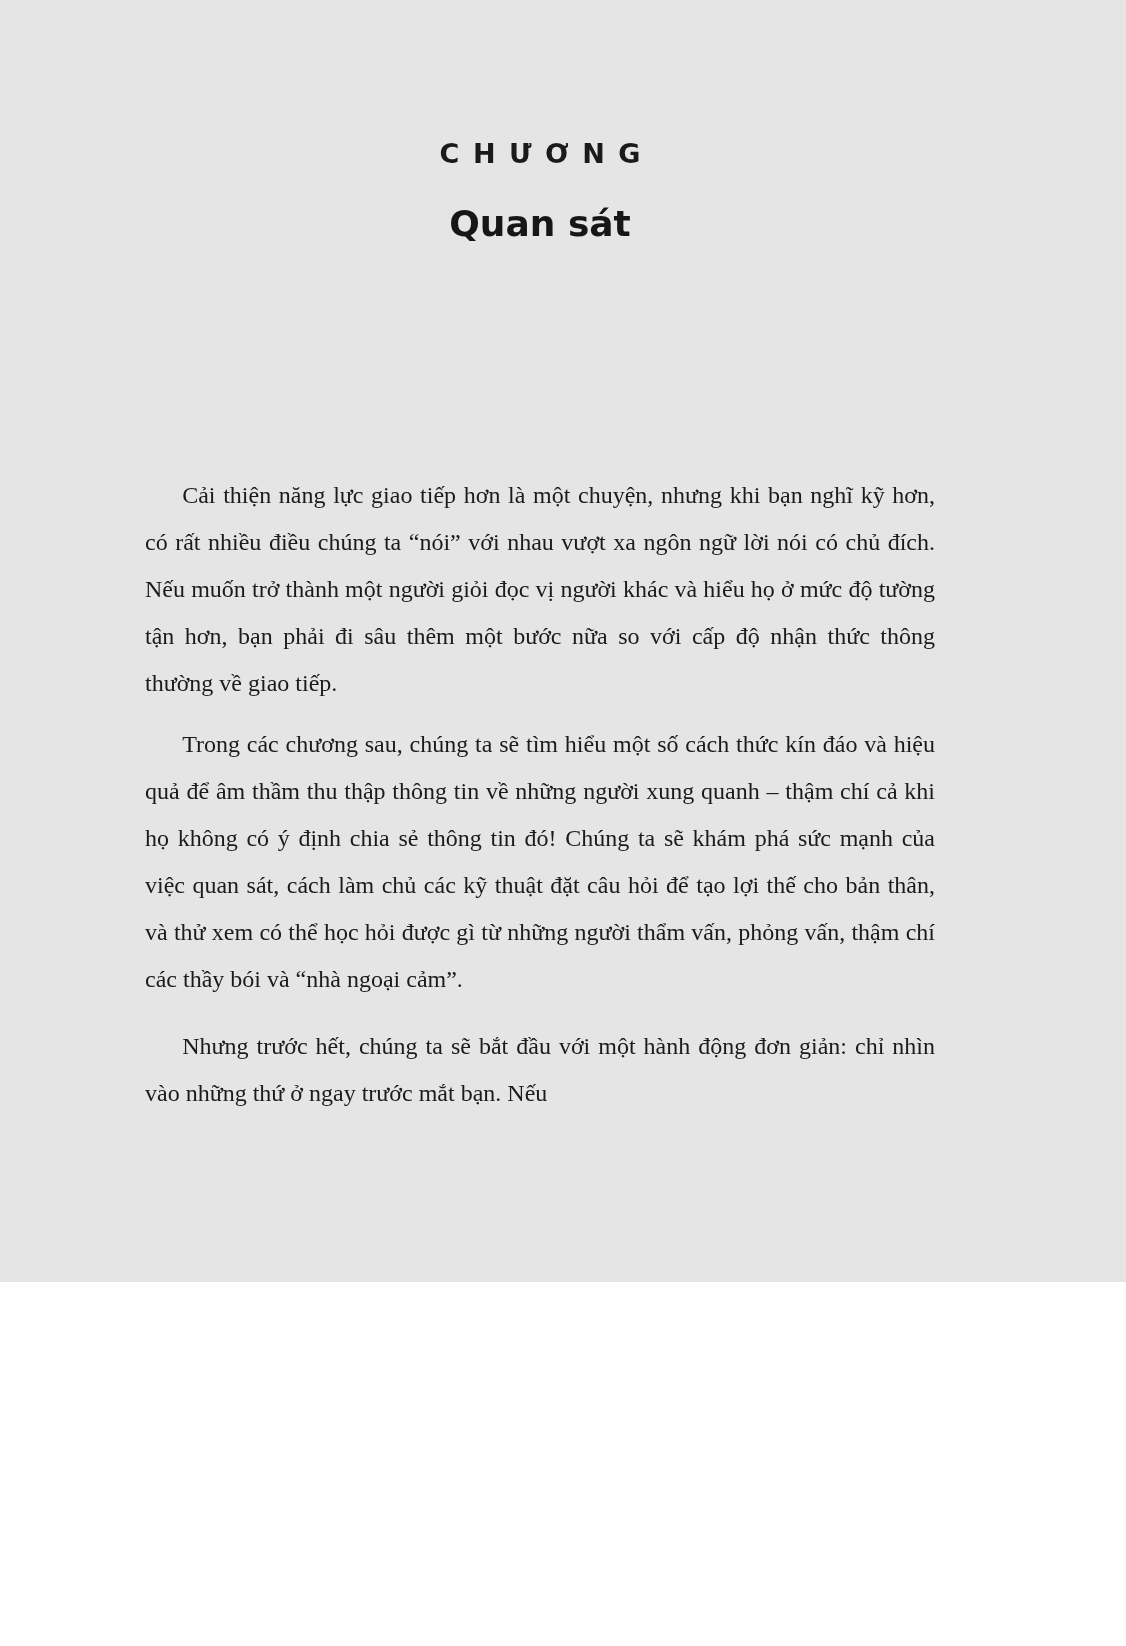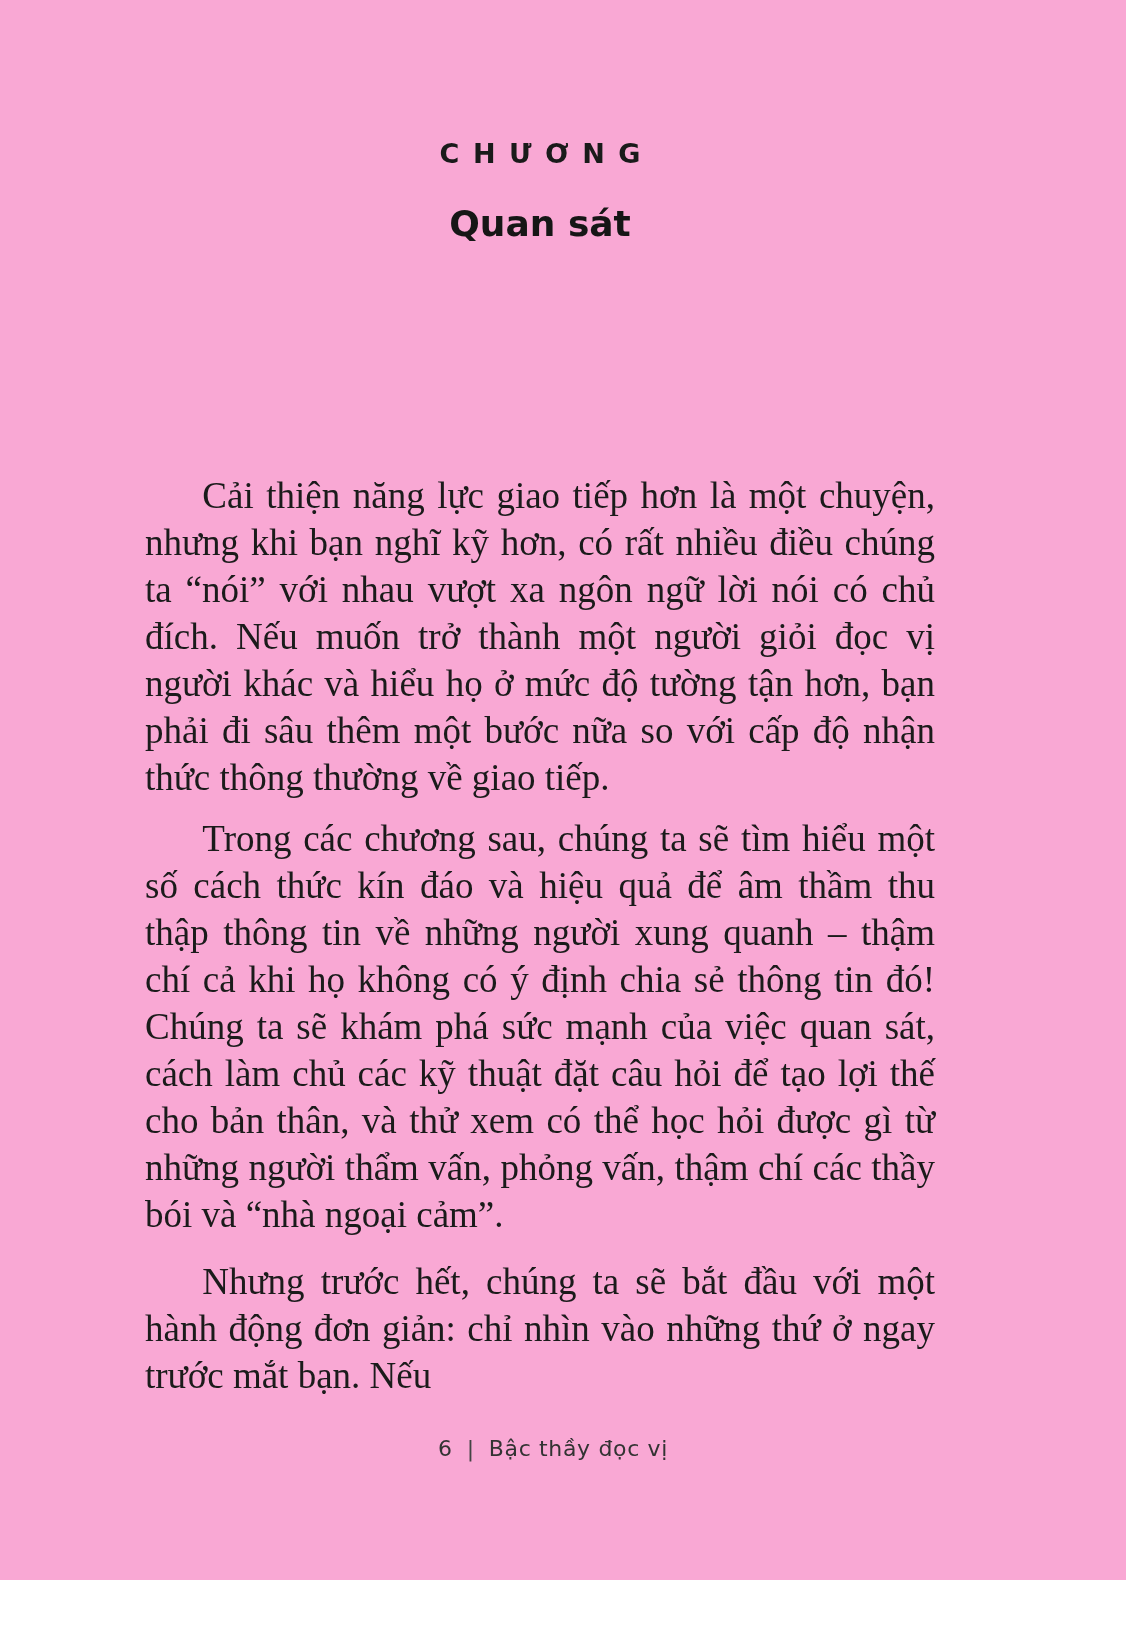--- a/index.html
+++ b/index.html
@@ -4,22 +4,22 @@
 <style>
   * { margin: 0; padding: 0; box-sizing: border-box; }
 
   html, body {
     background: #ffffff;
   }
 
   .page {
     position: relative;
     width: 1126px;
-    height: 1580px;
-    background: #f9a8d4;
+    height: 1282px;
+    background: #e5e5e5;
     color: #1b1b1b;
     overflow: hidden;
   }
 
   .content {
     padding: 138px 191px 0 145px;
   }
 
   
   .chapter-header {
@@ -51,21 +51,21 @@
     font-size: 36px;
     font-weight: 600;
     line-height: 1.15;
     color: #161616;
   }
 
   
   .body-text {
     margin-top: 228px;
     font-family: "Liberation Serif", "DejaVu Serif", serif;
-    font-size: 37px;
+    font-size: 24px;
     line-height: 47px;
     text-align: justify;
     color: #1b1b1b;
   }
 
   .body-text p {
     text-indent: 1.55em;
     margin-bottom: 14px;
   }
 

